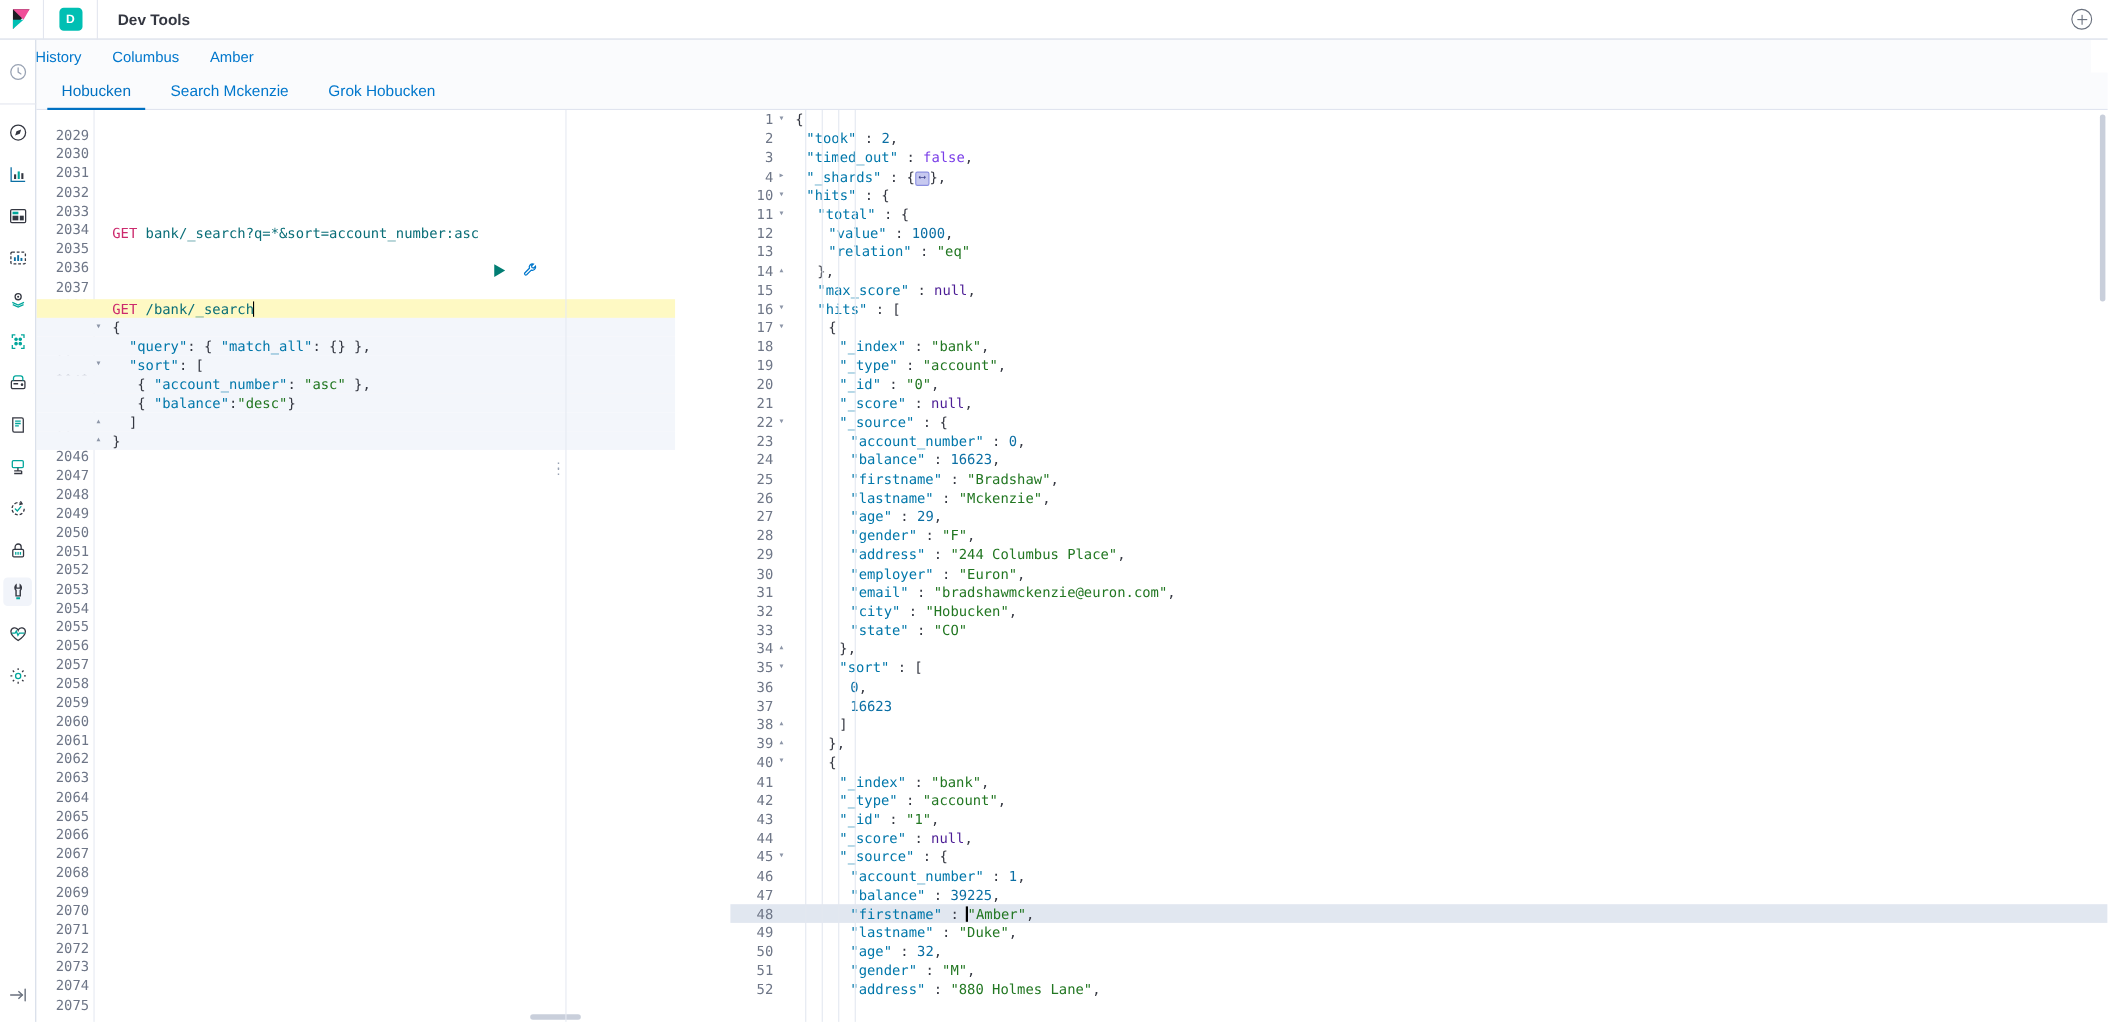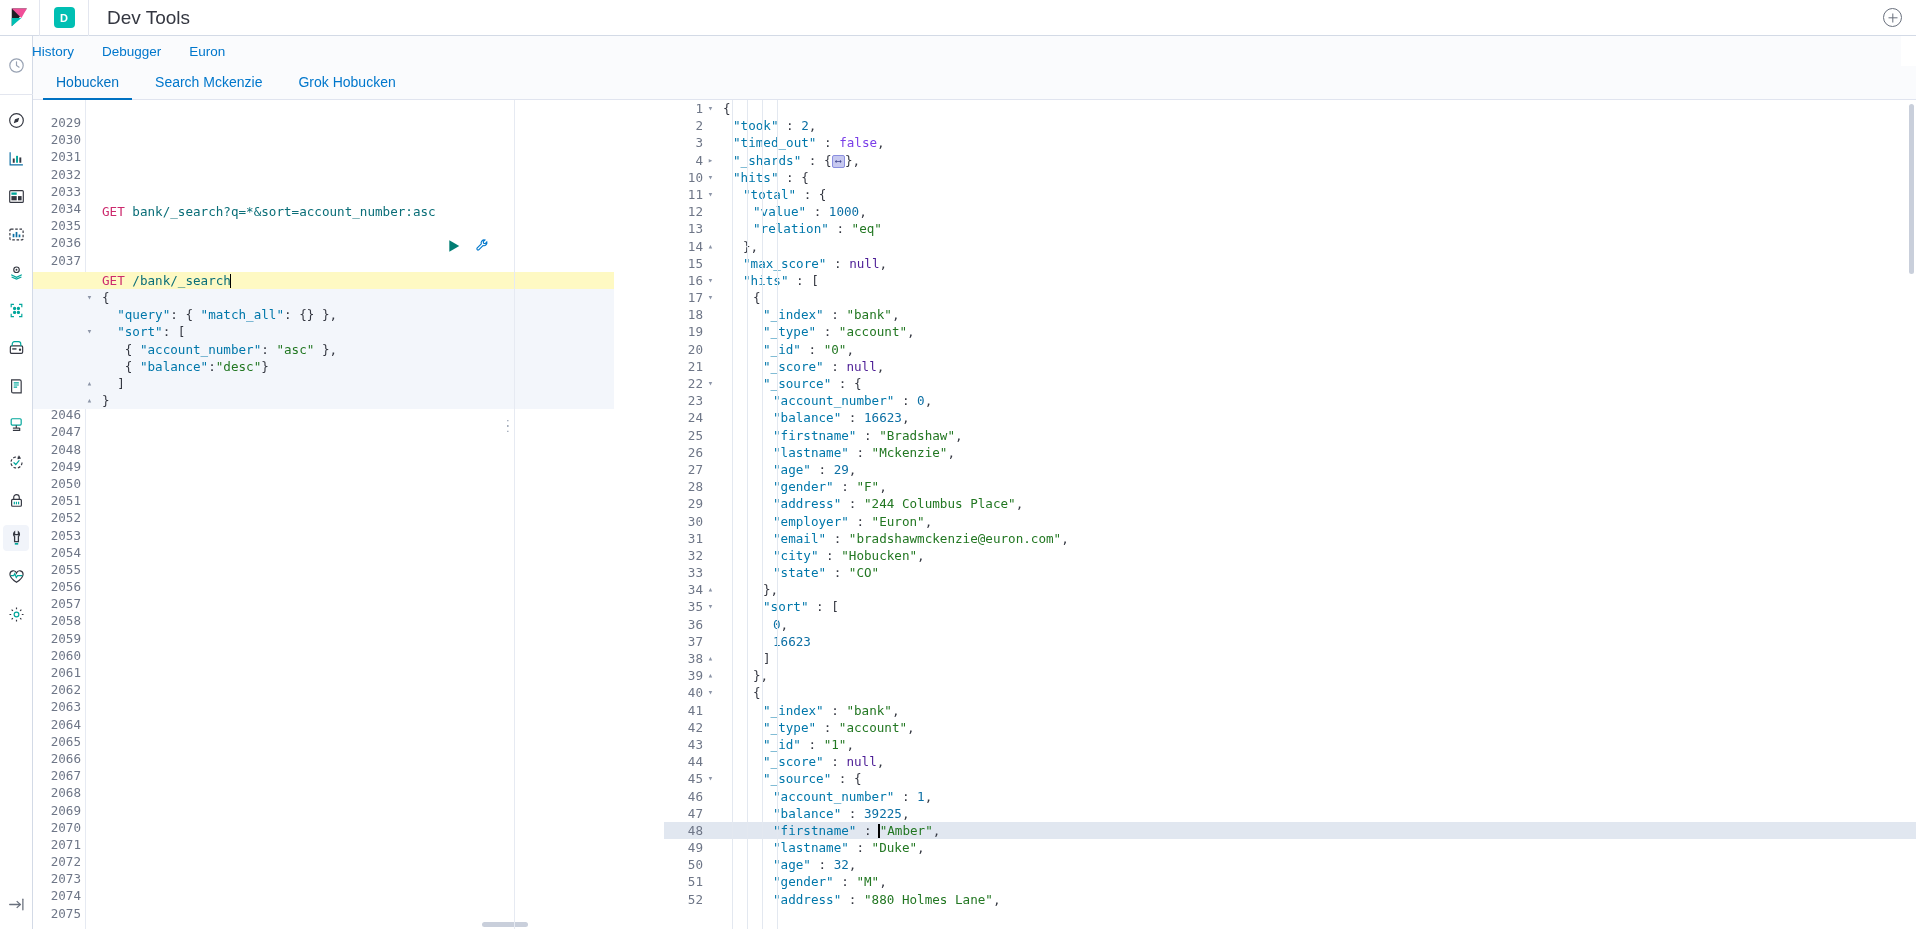--- a/index.html
+++ b/index.html
@@ -34,21 +34,21 @@
   }
   .app-badge {
     width: 21px; height: 21px; border-radius: 4px;
     background: #00bfb3; color: #ffffff;
     font-size: 11px; font-weight: bold;
     display: flex; align-items: center; justify-content: center;
     letter-spacing: 0;
   }
   .app-title {
     padding-left: 18px;
-    font-size: 19px; color: #343741; font-weight: normal;
+    font-size: 14px; color: #343741; font-weight: bold;
   }
   .header-right {
     margin-left: auto; padding-right: 14px;
     display: flex; align-items: center; gap: 12px;
   }
   .help-icon {
     width: 19px; height: 19px; border-radius: 50%;
     border: 1.4px solid #69707d; position: relative;
     cursor: pointer;
   }
@@ -451,22 +451,22 @@
         <path d="M1.6 8 H11.4" stroke-linecap="round"></path>
         <path d="M8.2 4.8 L11.6 8 L8.2 11.2"></path>
         <path d="M14 3 V13" stroke-linecap="round"></path>
       </svg>
     </span>
   </div>
 </div>
 
 <div class="subnav">
   <span class="subnav-link">History</span>
-  <span class="subnav-link">Debugger</span>
-  <span class="subnav-link">Euron</span>
+  <span class="subnav-link">Columbus</span>
+  <span class="subnav-link">Amber</span>
 </div>
 
 <div class="tabbar">
   <span class="tab active">Hobucken</span>
   <span class="tab">Search Mckenzie</span>
   <span class="tab">Grok Hobucken</span>
 </div>
 
 <div class="console">
 

